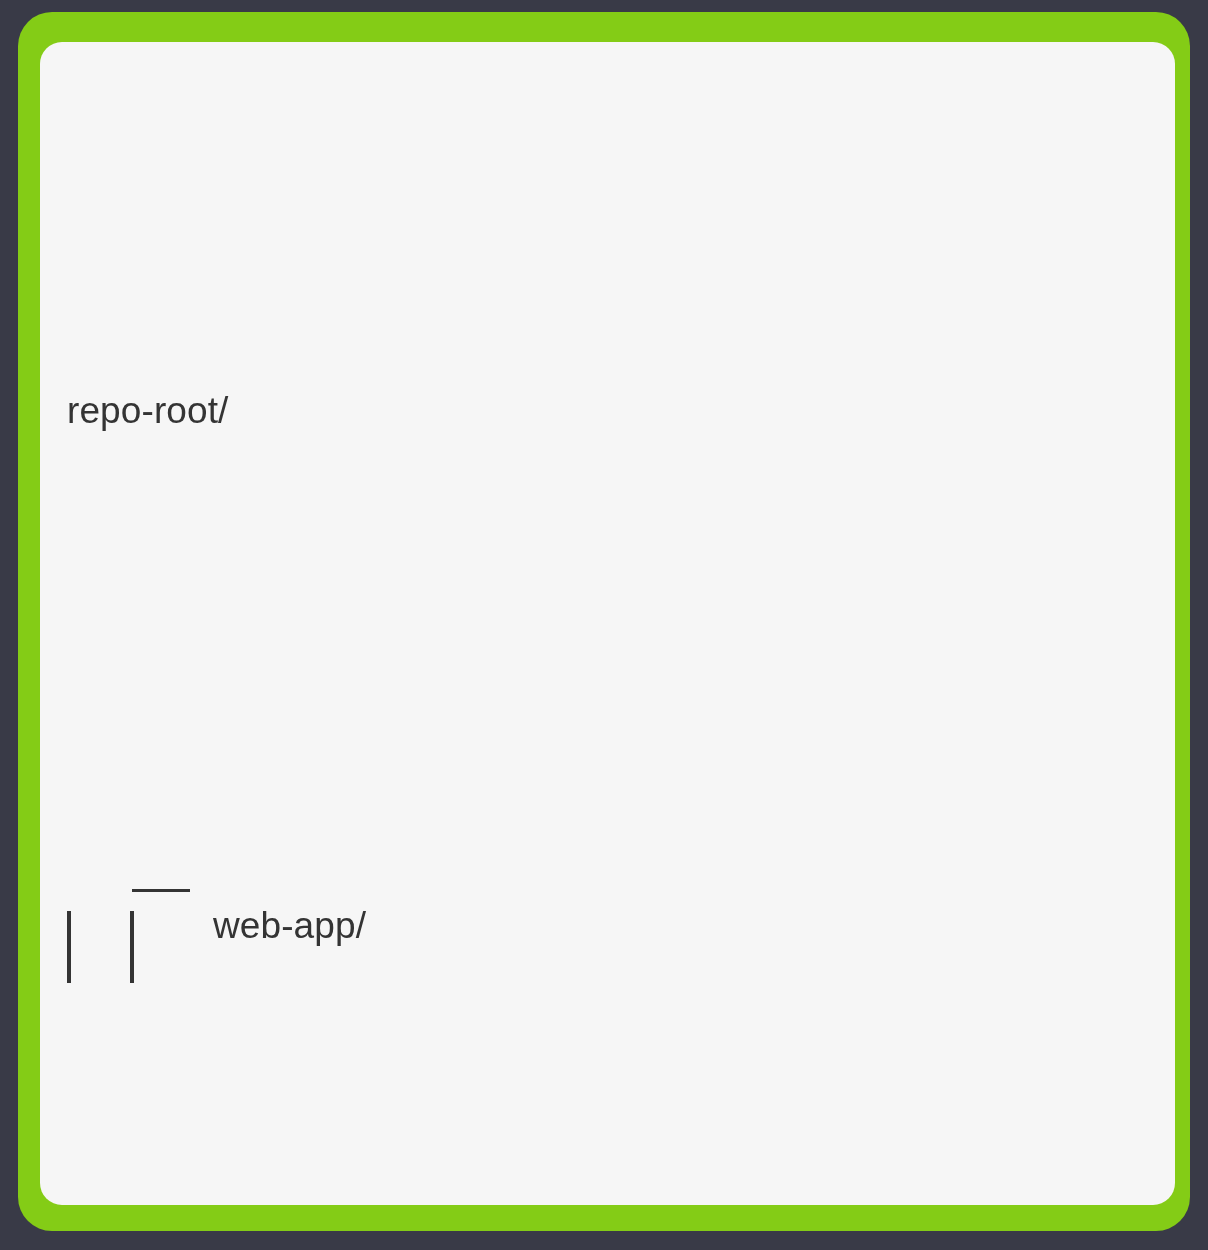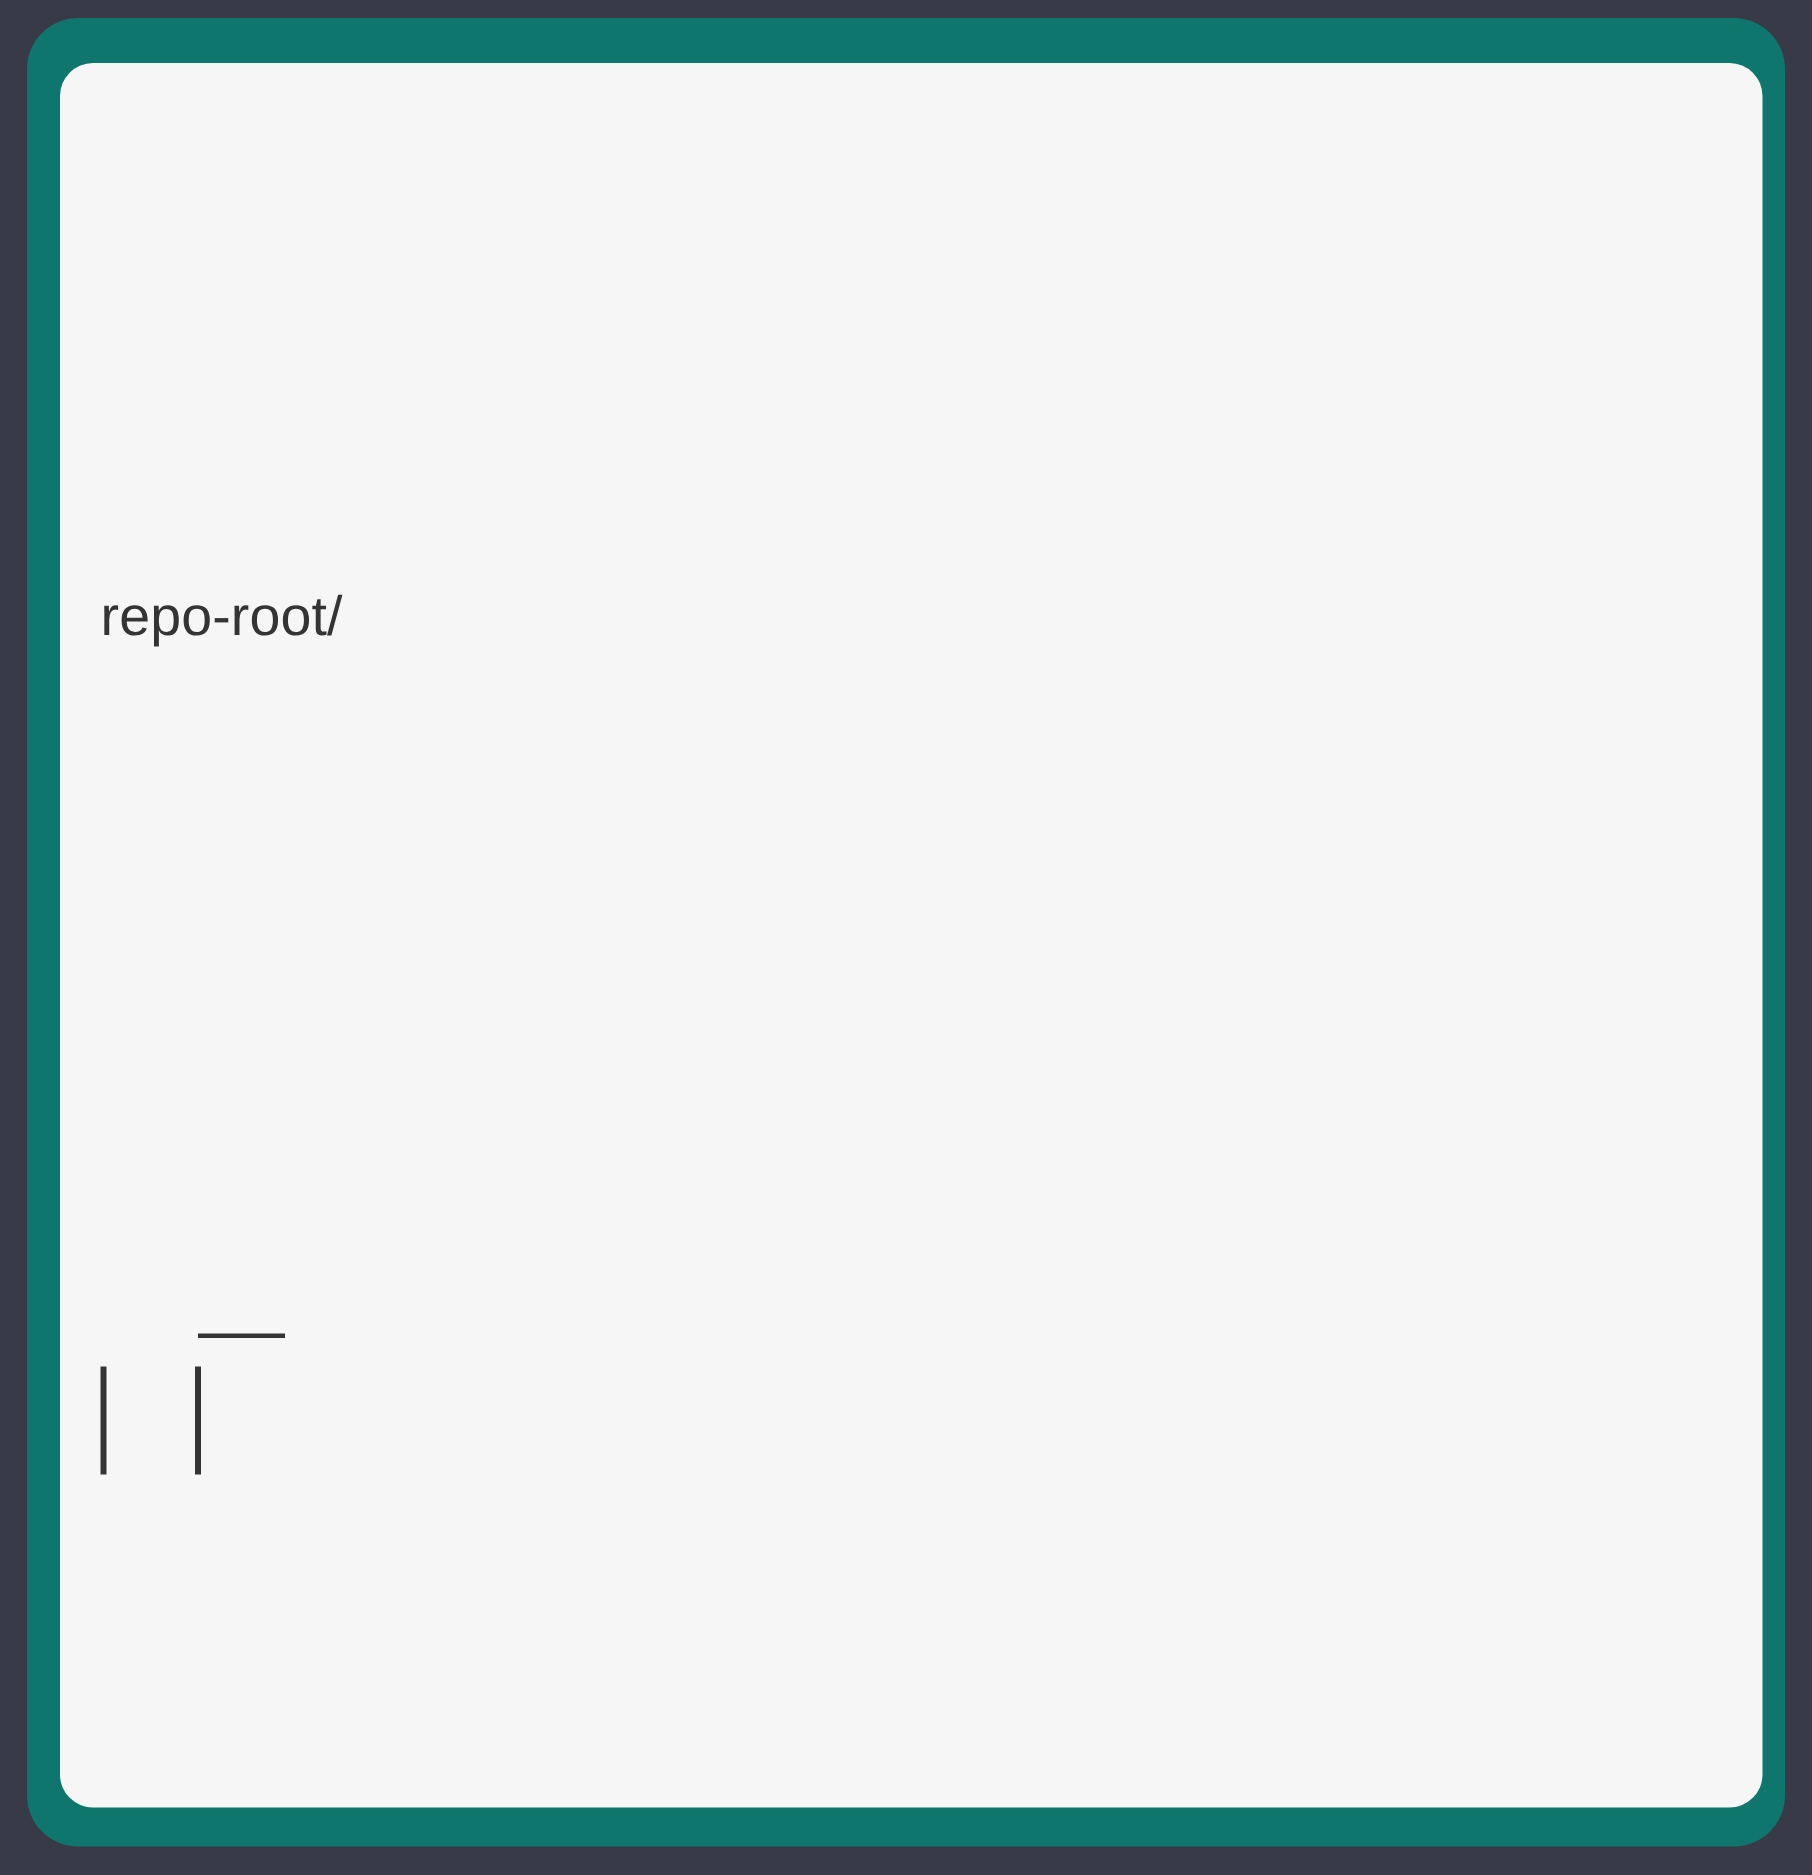--- a/index.html
+++ b/index.html
@@ -22,21 +22,21 @@
     background: #393a47;
   }
 
   
   .card {
     position: absolute;
     left: 18px;
     top: 12px;
     width: 1172px;
     height: 1219px;
-    background: #0f766e;
+    background: #84cc16;
     border-radius: 34px;
     box-sizing: border-box;
   }
 
   
   .code-panel {
     position: absolute;
     left: 22px;
     top: 30px;
     width: 1135px;
@@ -113,21 +113,21 @@
   <div class="card">
     <div class="code-panel">
       <div class="tree">
 
         
         <span class="line"><span class="label">repo-root/</span></span>
 
         
 
         
-        <span class="line"><span class="pipe"></span><span class="sp sp-3"></span><span class="pipe"></span><span class="dash"></span><span class="sp sp-1"></span></span>
+        <span class="line"><span class="pipe"></span><span class="sp sp-3"></span><span class="pipe"></span><span class="dash"></span><span class="sp sp-1"></span><span class="label">web-app/</span></span>
 
         
         
 
         
         
 
         
         
 

